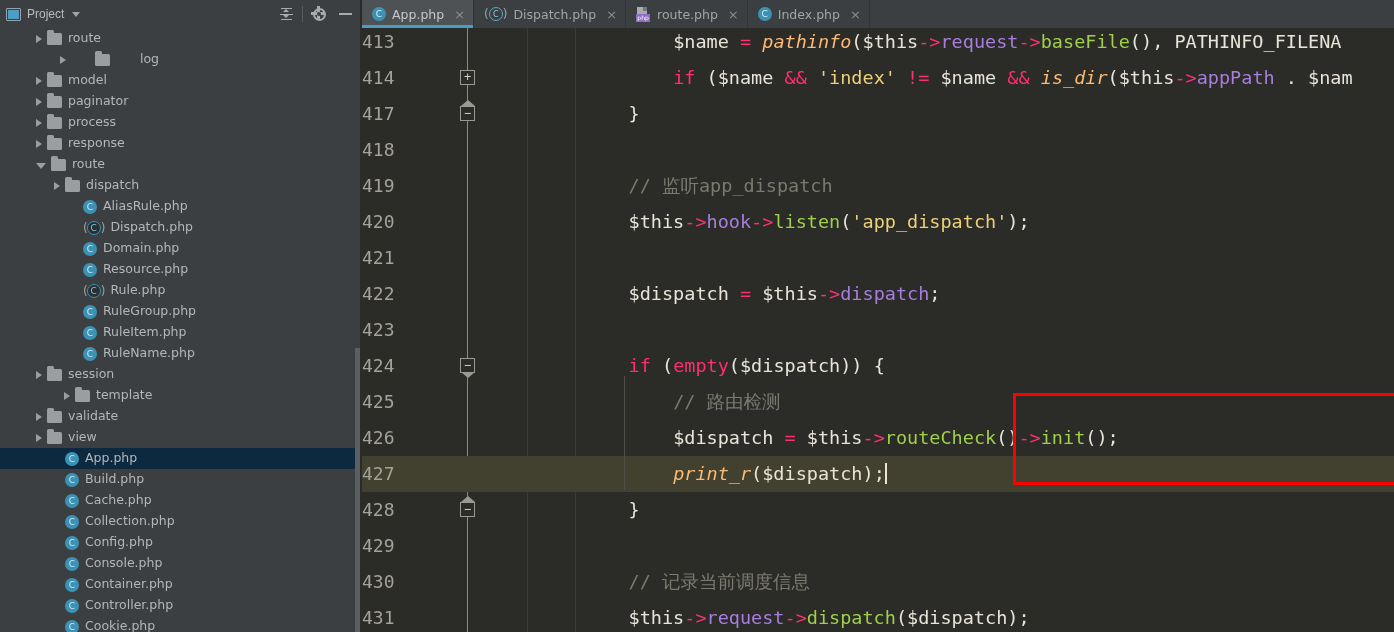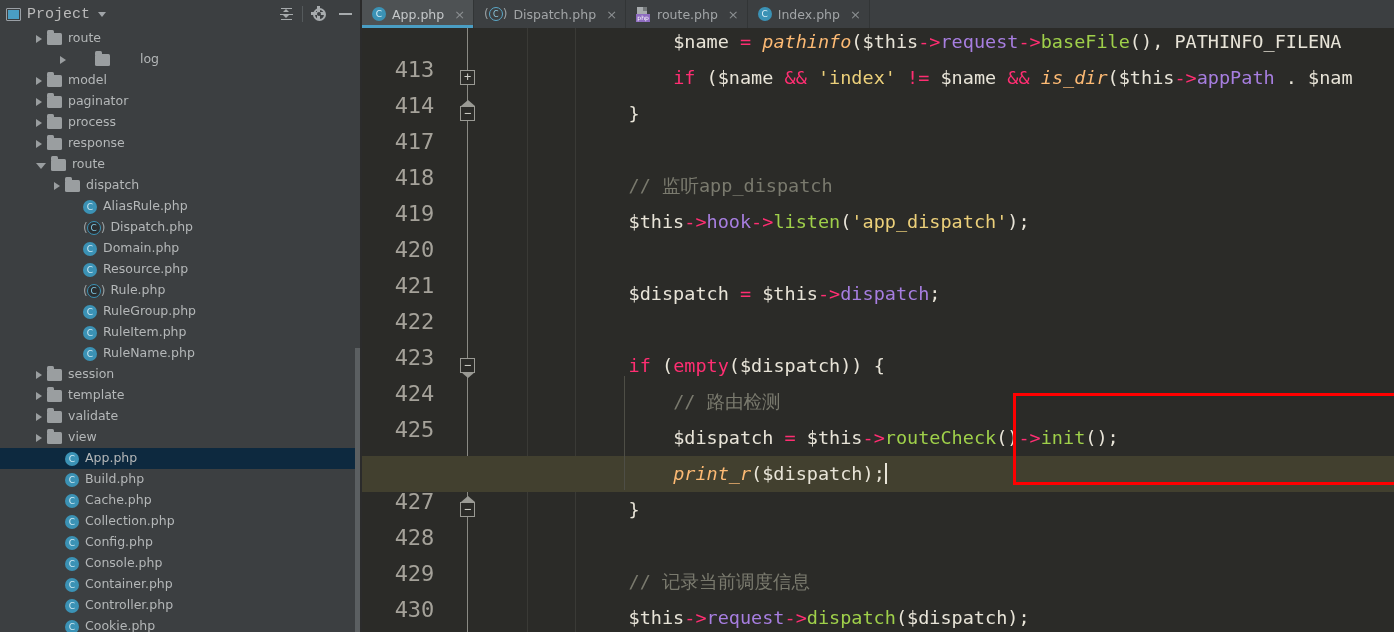--- a/index.html
+++ b/index.html
@@ -30,22 +30,22 @@
     border: 1.6px solid #9aa0a6;
     border-radius: 1px;
     background: #3c3f41;
     position: relative;
   }
   .proj-icon::after {
     content: ""; position: absolute; left: 1px; top: 1px;
     width: 11px; height: 9px; background: #4a9ec4;
   }
   .sb-title {
-    font-size: 15px; color: #bbbbbb;
-    font-family: Liberation Mono, monospace;
+    font-size: 12px; color: #bbbbbb;
+    font-family: Liberation Sans, sans-serif;
   }
   .caret-down {
     width: 0; height: 0;
     border-left: 4px solid transparent;
     border-right: 4px solid transparent;
     border-top: 5px solid #a0a4a8;
     margin-left: 2px;
   }
   .sb-tools {
     position: absolute; right: 4px; top: 0; height: 28px;
@@ -212,24 +212,23 @@
     background: #2b2b28;
     overflow: hidden;
     font-family: "DejaVu Sans Mono", monospace;
   }
   .codeline {
     position: absolute; left: 0; width: 100%; height: 36px;
   }
   .codeline.caret { background: #42402f; }
   .lnum {
     position: absolute; left: 0; width: 105px;
-    text-align: center; font-size: 22px; color: #a5a29a;
+    text-align: left; font-size: 18px; color: #a5a29a;
     line-height: 36px;
     font-family: "DejaVu Sans Mono", monospace;
-    margin-top: 28px;
   }
   .gsep1 { position: absolute; left: 165px; top: 0; width: 1px; height: 604px; background: #3a3a36; }
   .gsep2 { position: absolute; left: 213px; top: 0; width: 1px; height: 604px; background: #3a3a36; }
   .fold-vline {
     position: absolute; left: 105px; top: 0; width: 1px; height: 604px; background: #8a8a84;
   }
   .fold-mark {
     position: absolute; left: 98px; width: 15px; height: 15px;
     border: 1px solid #9a9a94; background: #2b2b28;
     color: #cfcfc9; font-size: 12px; line-height: 13px; text-align: center;
@@ -433,21 +432,21 @@
             <span class="phpclass">C</span>
           </span>
           <span class="lbl">RuleName.php</span>
         </div>
         <div class="row" style="top: 336px; position: absolute; left: 0px; width: 294px;">
           <span style="display: inline-block; flex: 0 0 auto; width: 36px;"></span>
           <span class="arrow"></span>
           <span class="folder"></span>
           <span class="lbl">session</span>
         </div>
-        <div class="row" style="top: 357px; position: absolute; left: 0px; width: 355px;">
+        <div class="row" style="top: 357px; position: absolute; left: 0px; width: 355px; padding-left: 28px;">
           <span style="display: inline-block; flex: 0 0 auto; width: 36px;"></span>
           <span class="arrow"></span>
           <span class="folder"></span>
           <span class="lbl">template</span>
         </div>
         <div class="row" style="top: 378px; position: absolute; left: 0px; width: 355px;">
           <span style="display: inline-block; flex: 0 0 auto; width: 36px;"></span>
           <span class="arrow"></span>
           <span class="folder"></span>
           <span class="lbl">validate</span>

